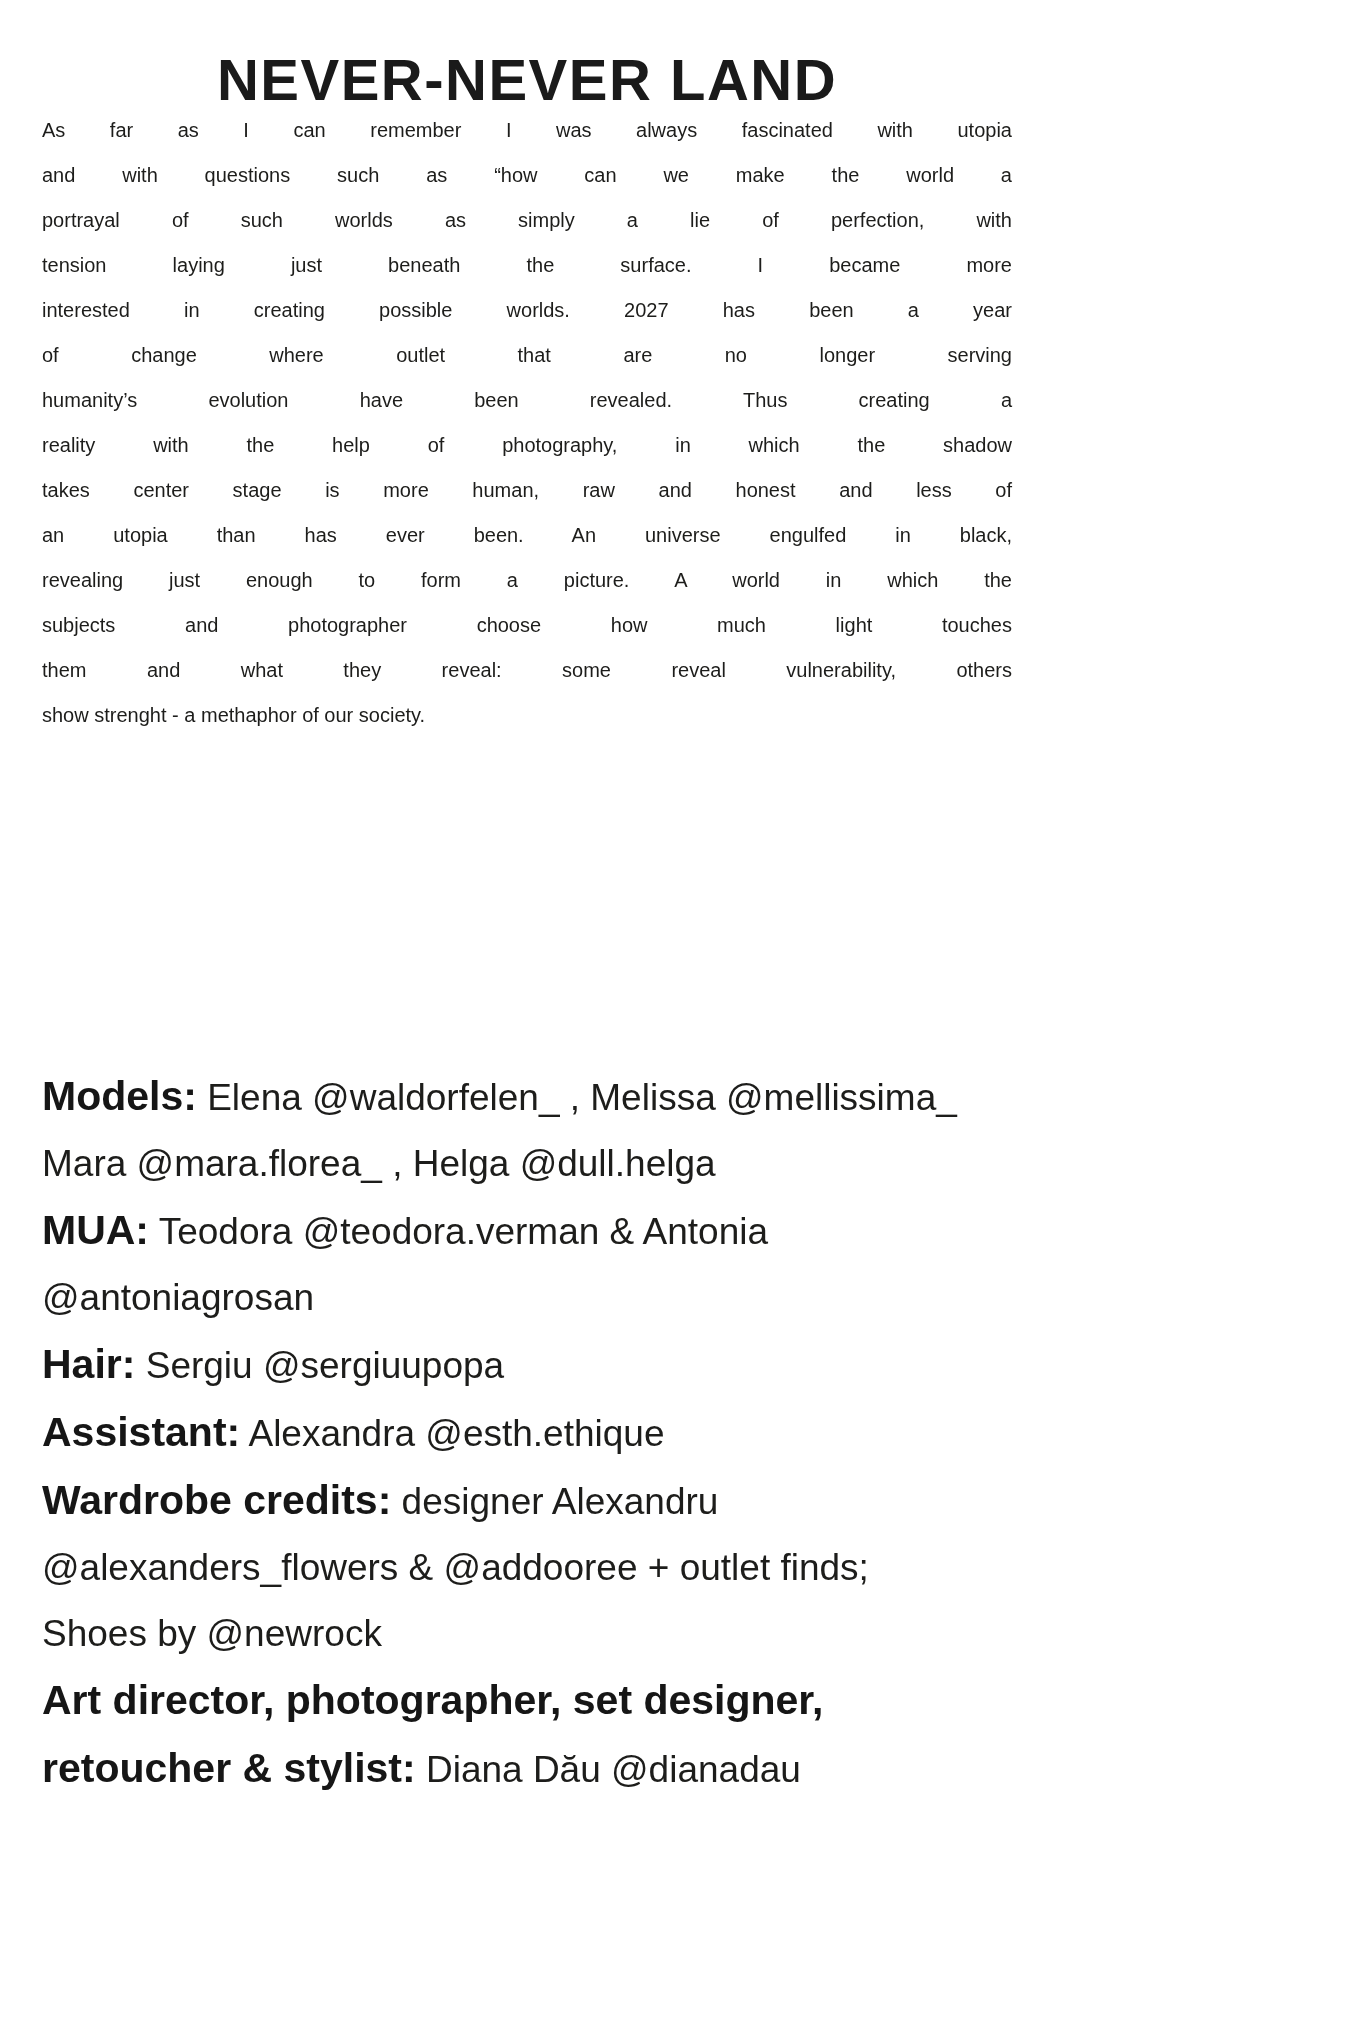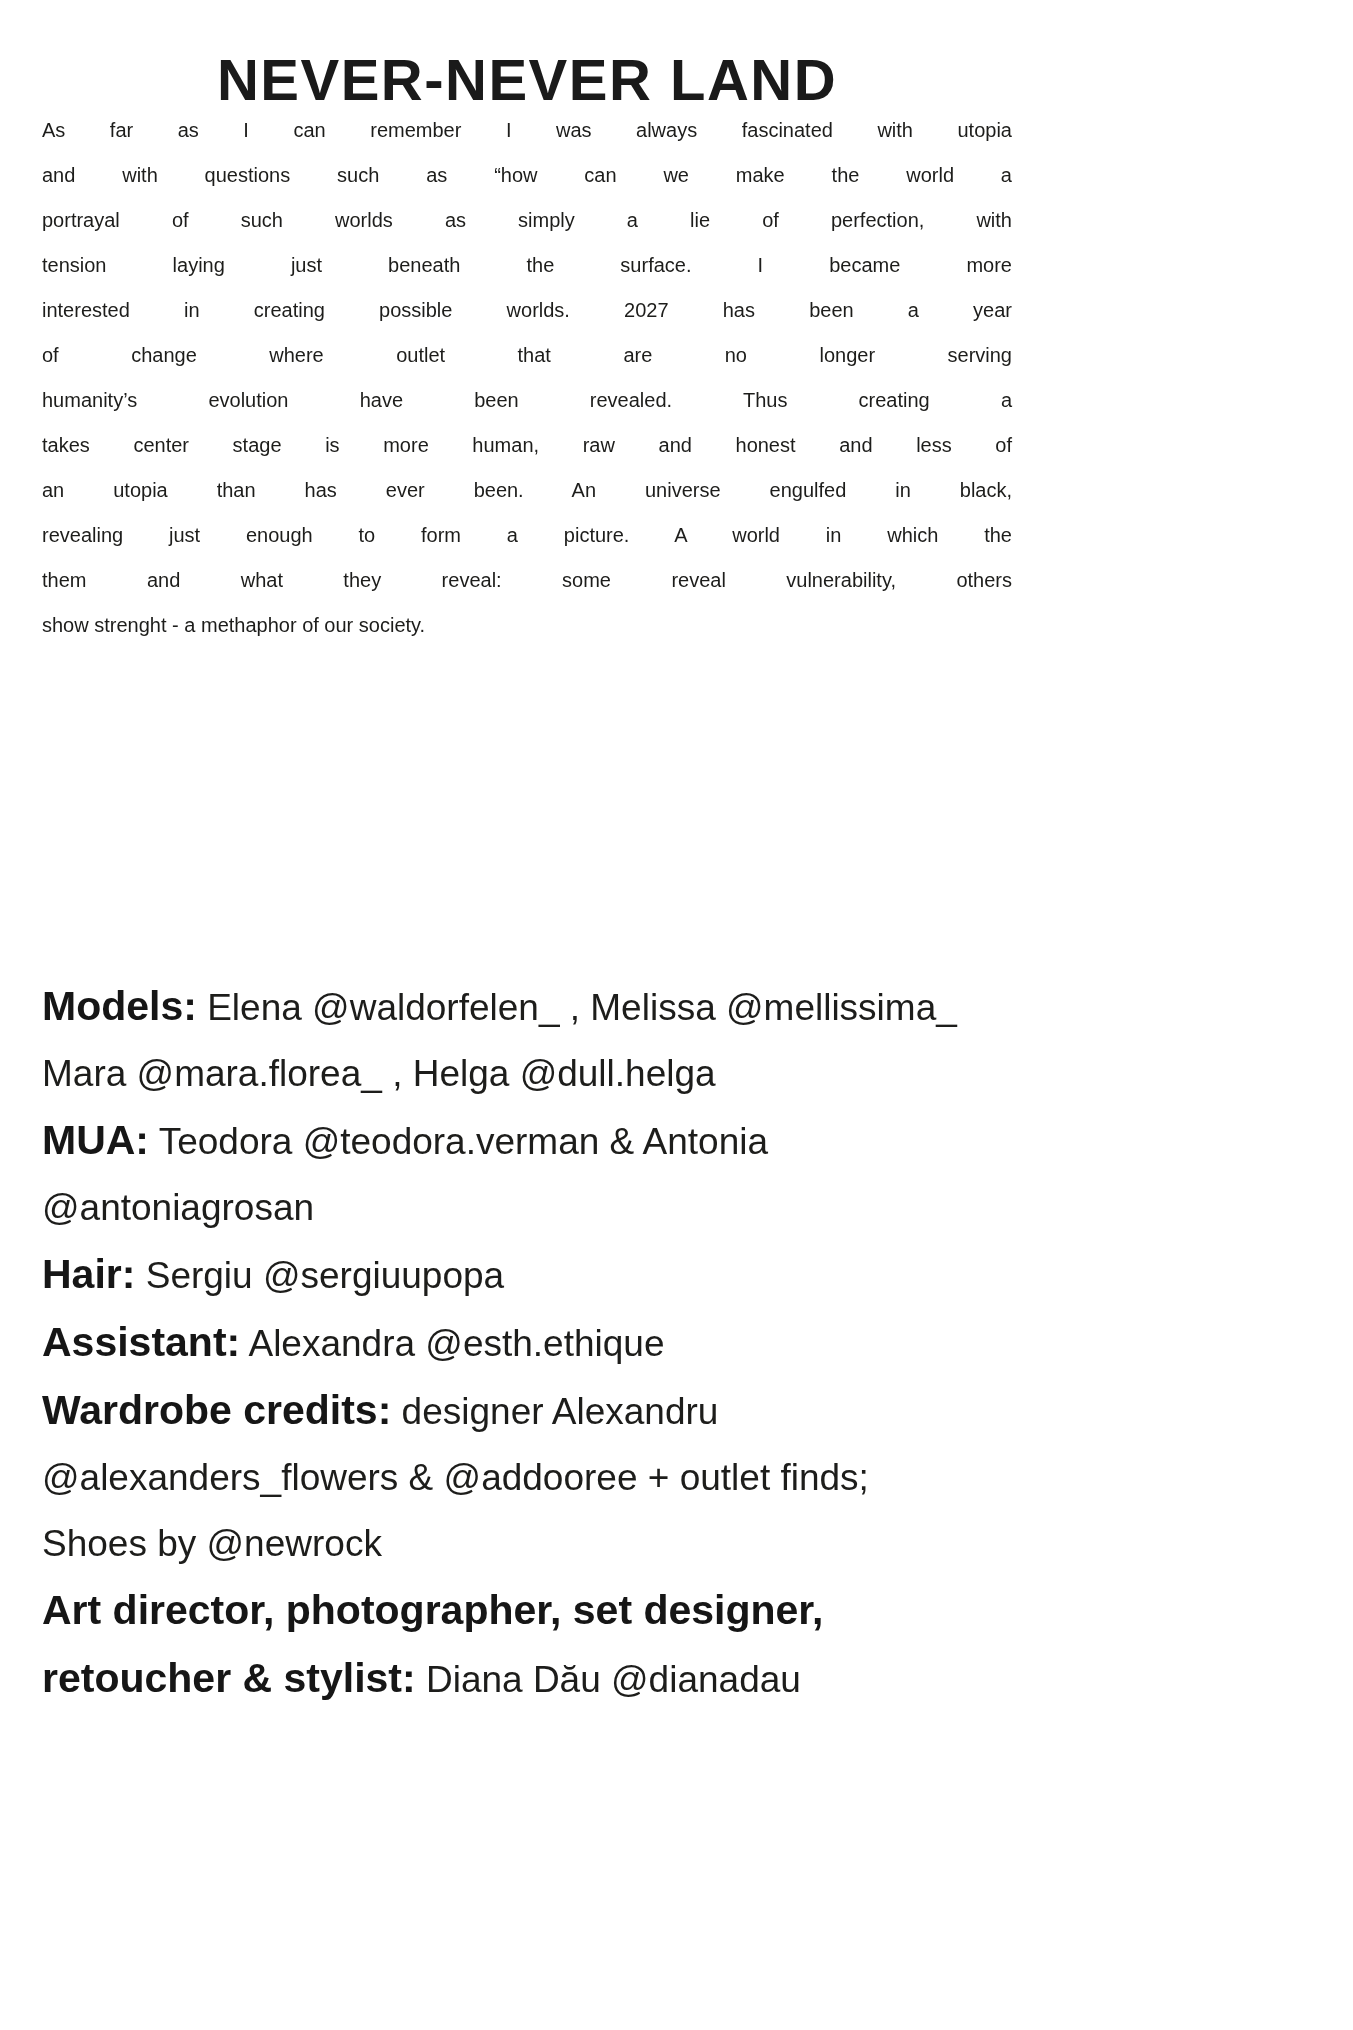--- a/index.html
+++ b/index.html
@@ -64,23 +64,25 @@
   <h1 class="page-title">NEVER-NEVER LAND</h1>
 
   <section id="statement">
       <div class="jline">As far as I can remember I was always fascinated with utopia</div>
       <div class="jline">and with questions such as “how can we make the world a</div>
       <div class="jline">portrayal of such worlds as simply a lie of perfection, with</div>
       <div class="jline">tension laying just beneath the surface. I became more</div>
       <div class="jline">interested in creating possible worlds. 2027 has been a year</div>
       <div class="jline">of change where outlet that are no longer serving</div>
       <div class="jline">humanity’s evolution have been revealed. Thus creating a</div>
+      <div class="jline">reality with the help of photography, in which the shadow</div>
       <div class="jline">takes center stage is more human, raw and honest and less of</div>
       <div class="jline">an utopia than has ever been. An universe engulfed in black,</div>
       <div class="jline">revealing just enough to form a picture. A world in which the</div>
+      <div class="jline">subjects and photographer choose how much light touches</div>
       <div class="jline">them and what they reveal: some reveal vulnerability, others</div>
       <div class="jline jline-last">show strenght - a methaphor of our society.</div>
     </section>
 
   <section id="credits">
       <div class="credit-entry"><span class="credit-label">Models:</span><span class="credit-value"> Elena @waldorfelen_ , Melissa @mellissima_
 Mara @mara.florea_ , Helga @dull.helga</span></div>
       <div class="credit-entry"><span class="credit-label">MUA:</span><span class="credit-value"> Teodora @teodora.verman &amp; Antonia
 @antoniagrosan</span></div>
       <div class="credit-entry"><span class="credit-label">Hair:</span><span class="credit-value"> Sergiu @sergiuupopa</span></div>

